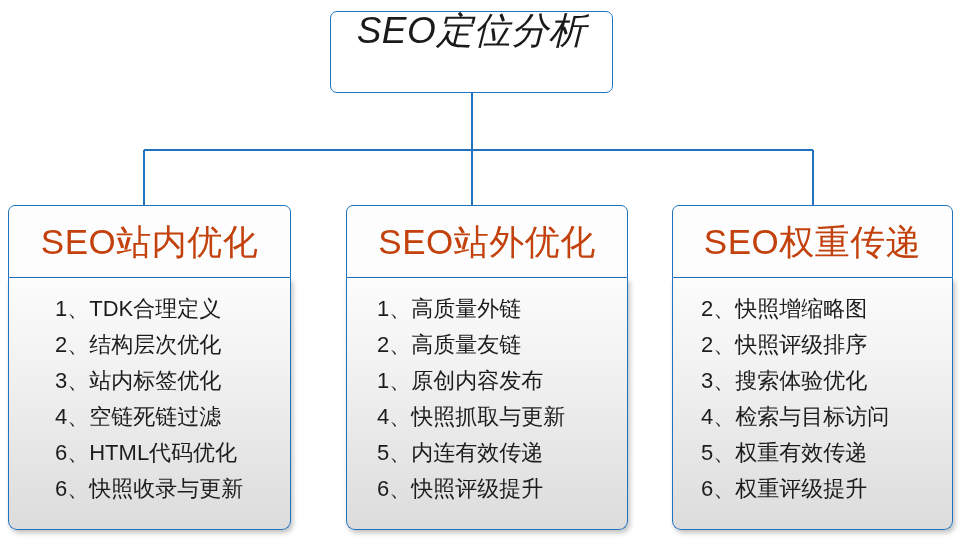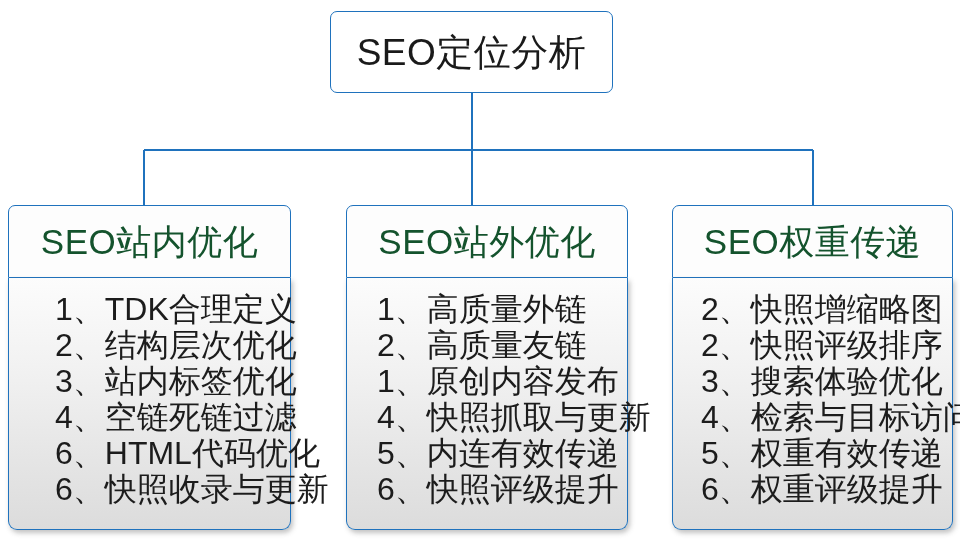--- a/index.html
+++ b/index.html
@@ -37,22 +37,23 @@
     position: absolute;
     left: 330px;
     top: 11px;
     width: 283px;
     height: 82px;
     box-sizing: border-box;
     border: 1.6px solid #1f72bd;
     border-radius: 7px;
     background: #ffffff;
     display: flex;
-    align-items: center;
+    align-items: flex-start;
     justify-content: center;
+    font-style: italic;
   }
   .root-label {
     font-size: 37px;
     color: #1a1a1a;
     letter-spacing: 0.5px;
     line-height: 1;
     white-space: nowrap;
   }
 
   
@@ -69,21 +70,21 @@
     height: 73px;
     border: 1.6px solid #1f72bd;
     border-radius: 7px 7px 0 0;
     background: #fdfdfd;
     display: flex;
     align-items: center;
     justify-content: center;
   }
   .col-header-label {
     font-size: 35px;
-    color: #14532d;
+    color: #c2410c;
     line-height: 1;
     white-space: nowrap;
     letter-spacing: 0.5px;
   }
 
   .col-body {
     box-sizing: border-box;
     height: 252px;
     border: 1.6px solid #1f72bd;
     border-top: none;
@@ -95,21 +96,21 @@
     flex-direction: column;
     align-items: center;
   }
   .col-list {
     list-style: none;
     margin: 0;
     padding: 0;
     width: 100%;
   }
   .col-list-item {
-    font-size: 32px;
+    font-size: 22px;
     color: #1c1c1c;
     line-height: 36px;
     height: 36px;
     white-space: nowrap;
     text-align: left;
     padding-left: 46px;
     box-sizing: border-box;
   }
   .col-1 .col-list-item { padding-left: 30px; }
   .col-2 .col-list-item { padding-left: 28px; }

